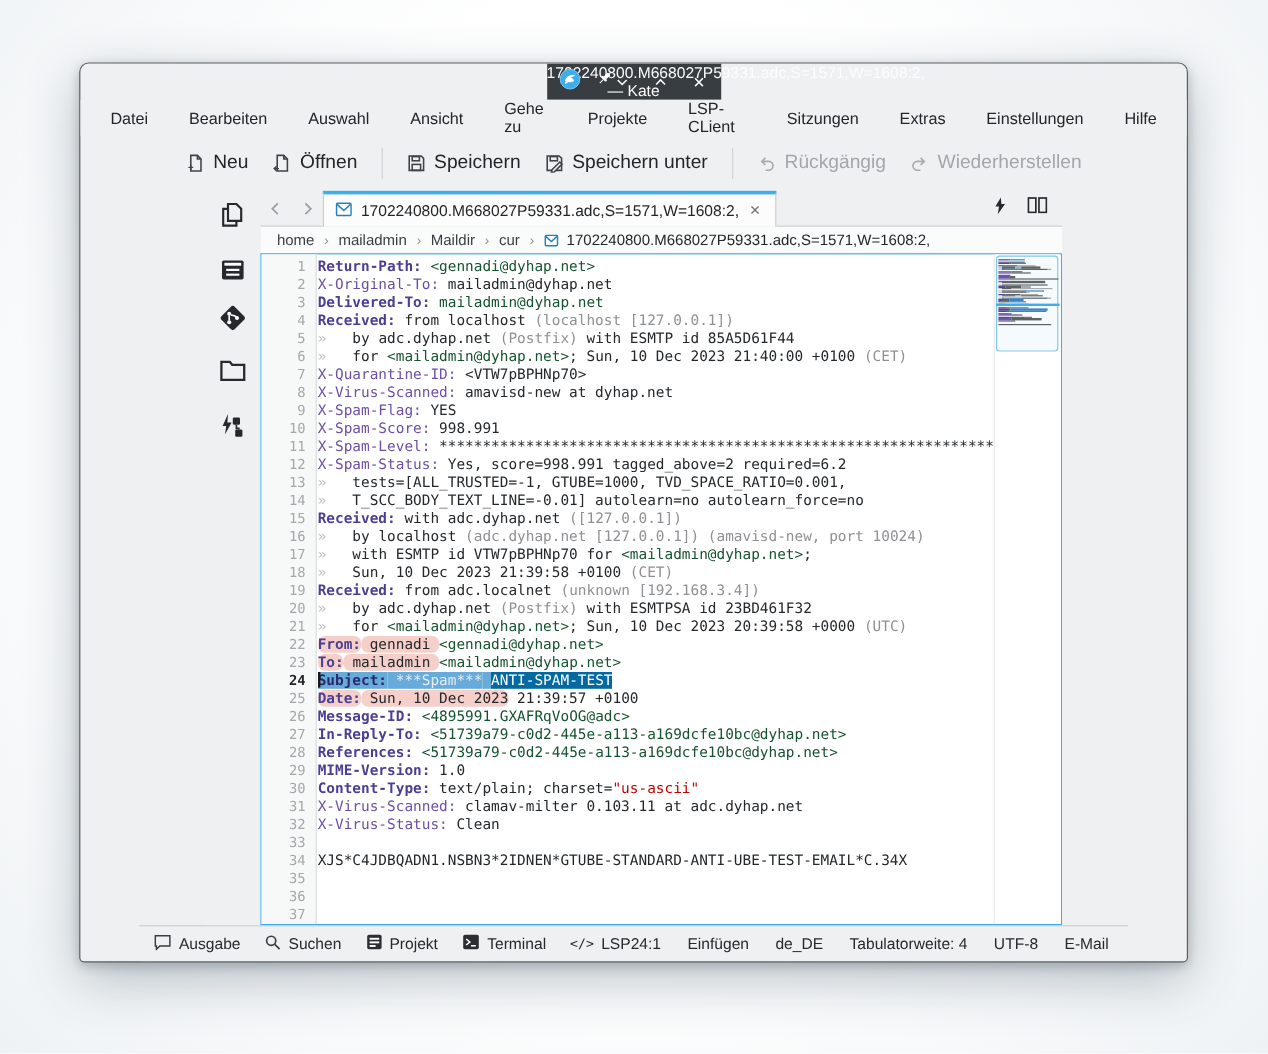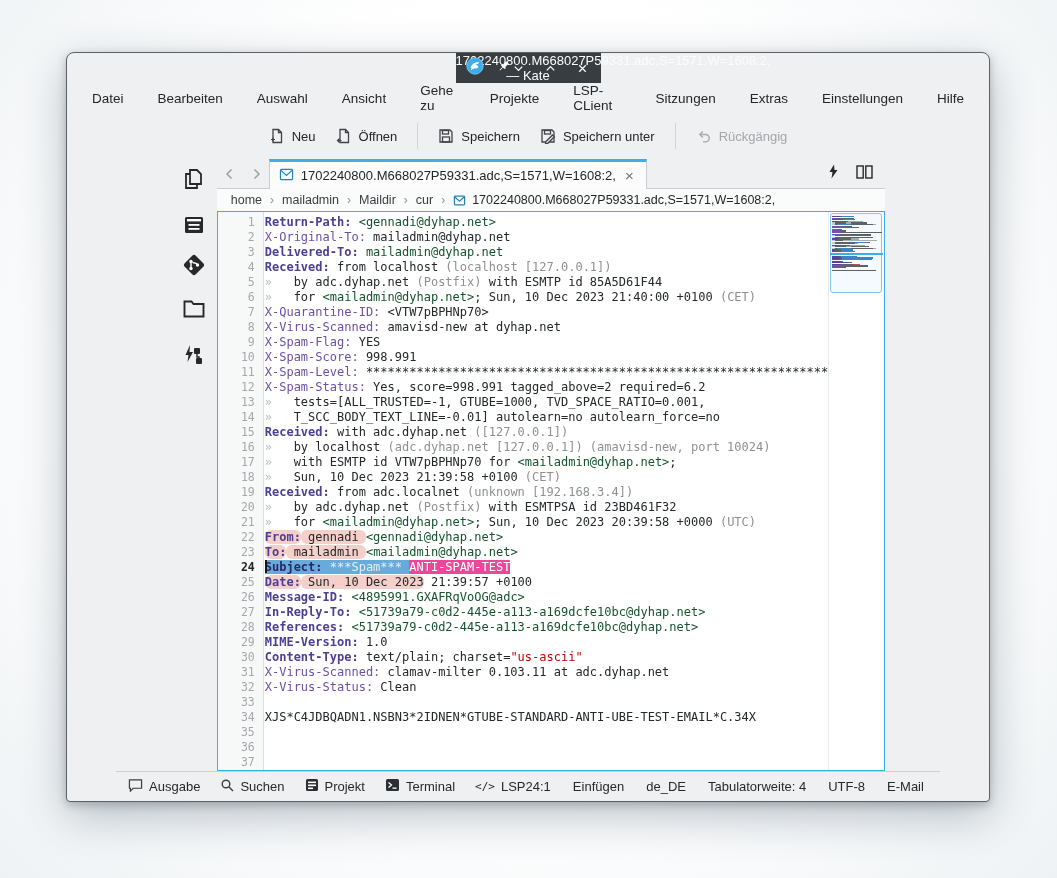--- a/index.html
+++ b/index.html
@@ -21,21 +21,21 @@
   .win-controls { margin-left:auto; display:flex; gap:16px; z-index:2; }
   .win-btn { width:16px; height:16px; display:flex; align-items:center; justify-content:center; cursor:default; }
 
   
   .menubar { height:30px; background:#eff0f1; display:flex; align-items:center;
     padding:0 14px; gap:12px; font-size:13.5px; color:#232629; flex:0 0 auto; }
   .menu-item { padding:4px 11px; border-radius:3px; }
 
   
   .toolbar { height:46px; background:#eff0f1; display:flex; align-items:center;
-    padding:0 14px; flex:0 0 auto; font-size:13px; color:#232629; }
+    padding:0 14px; flex:0 0 auto; font-size:16px; color:#232629; }
   .tool-btn { display:flex; align-items:center; gap:7px; padding:7px 10px; border-radius:3px; }
   .tool-btn.disabled { color:#a3a7ab; }
   .tool-sep { width:1px; height:26px; background:#d2d4d6; margin:0 10px; }
   .icon16 svg { display:block; }
 
   
   .main-row { flex:1 1 auto; display:flex; min-height:0; }
   .sidebar { width:46px; background:#eff0f1; position:relative; flex:0 0 auto; }
   .side-icon { position:absolute; left:9px; width:28px; height:28px;
     display:flex; align-items:center; justify-content:center; color:#26292c; }
@@ -76,21 +76,21 @@
   .seg-x  { color:#6d4fa5; }
   .seg-a  { color:#14532d; }
   .seg-n  { color:#24282b; }
   .seg-cm { color:#8e9093; }
   .seg-tab{ color:#b8bcbf; }
   .seg-s  { color:#bf0303; }
   .seg-pk { background:#f5cfc9; border-radius:6px; }
   .seg-hsel { color:#2a2867; font-weight:bold; background:#67abdb; }
   .seg-nsel { color:#eaf1f7; background:#67abdb; }
   .seg-spsel{ color:#e4ecf3; background:#67abdb; }
-  .seg-tssel{ color:#ffffff; background:#ec4899; }
+  .seg-tssel{ color:#ffffff; background:#0369a1; }
   .cursor { display:inline-block; width:0; height:13px; border-left:2px solid #16181a;
     vertical-align:middle; margin-right:-2px; position:relative; top:-1px; }
 
   
   .minimap { width:56px; flex:0 0 auto; background:#ffffff; border-left:1px solid #e9eaeb;
     position:relative; }
   .mm-rows { position:absolute; left:3px; top:4px; right:2px; }
   .mm-row { height:1.6px; white-space:nowrap; font-size:0; }
   .mm-row span { display:inline-block; height:1.2px; vertical-align:top; }
   .mm-viewport { position:absolute; left:1px; top:1px; width:52px; height:80px;
@@ -209,20 +209,29 @@
       </div>
       <div class="tool-sep"></div>
       <div class="tool-btn disabled">
         <span class="icon16">
             <svg width="16" height="16" viewBox="0 0 16 16" fill="none" stroke="#a8abae" stroke-width="1.4">
               <path d="M4 6.5 h5.5 a3.7 3.7 0 0 1 0 7.4 H7"></path>
               <polyline points="6.8,3.6 3.8,6.5 6.8,9.4"></polyline>
             </svg>
           </span>
         <span>Rückgängig</span>
+      </div>
+      <div class="tool-btn disabled">
+        <span class="icon16">
+            <svg width="16" height="16" viewBox="0 0 16 16" fill="none" stroke="#a8abae" stroke-width="1.4">
+              <path d="M12 6.5 h-5.5 a3.7 3.7 0 0 0 0 7.4 H9"></path>
+              <polyline points="9.2,3.6 12.2,6.5 9.2,9.4"></polyline>
+            </svg>
+          </span>
+        <span>Wiederherstellen</span>
       </div>
     </div>
 
     <div class="main-row">
       <div class="sidebar">
         <span class="side-icon" style="top:6px">
           <svg width="26" height="26" viewBox="0 0 26 26" fill="none" stroke="#26292c" stroke-width="1.8">
               <path d="M9 4 h7 l4 4 v10 h-11 Z"></path>
               <path d="M9 8 H5 v14 h11 v-4"></path>
             </svg>

